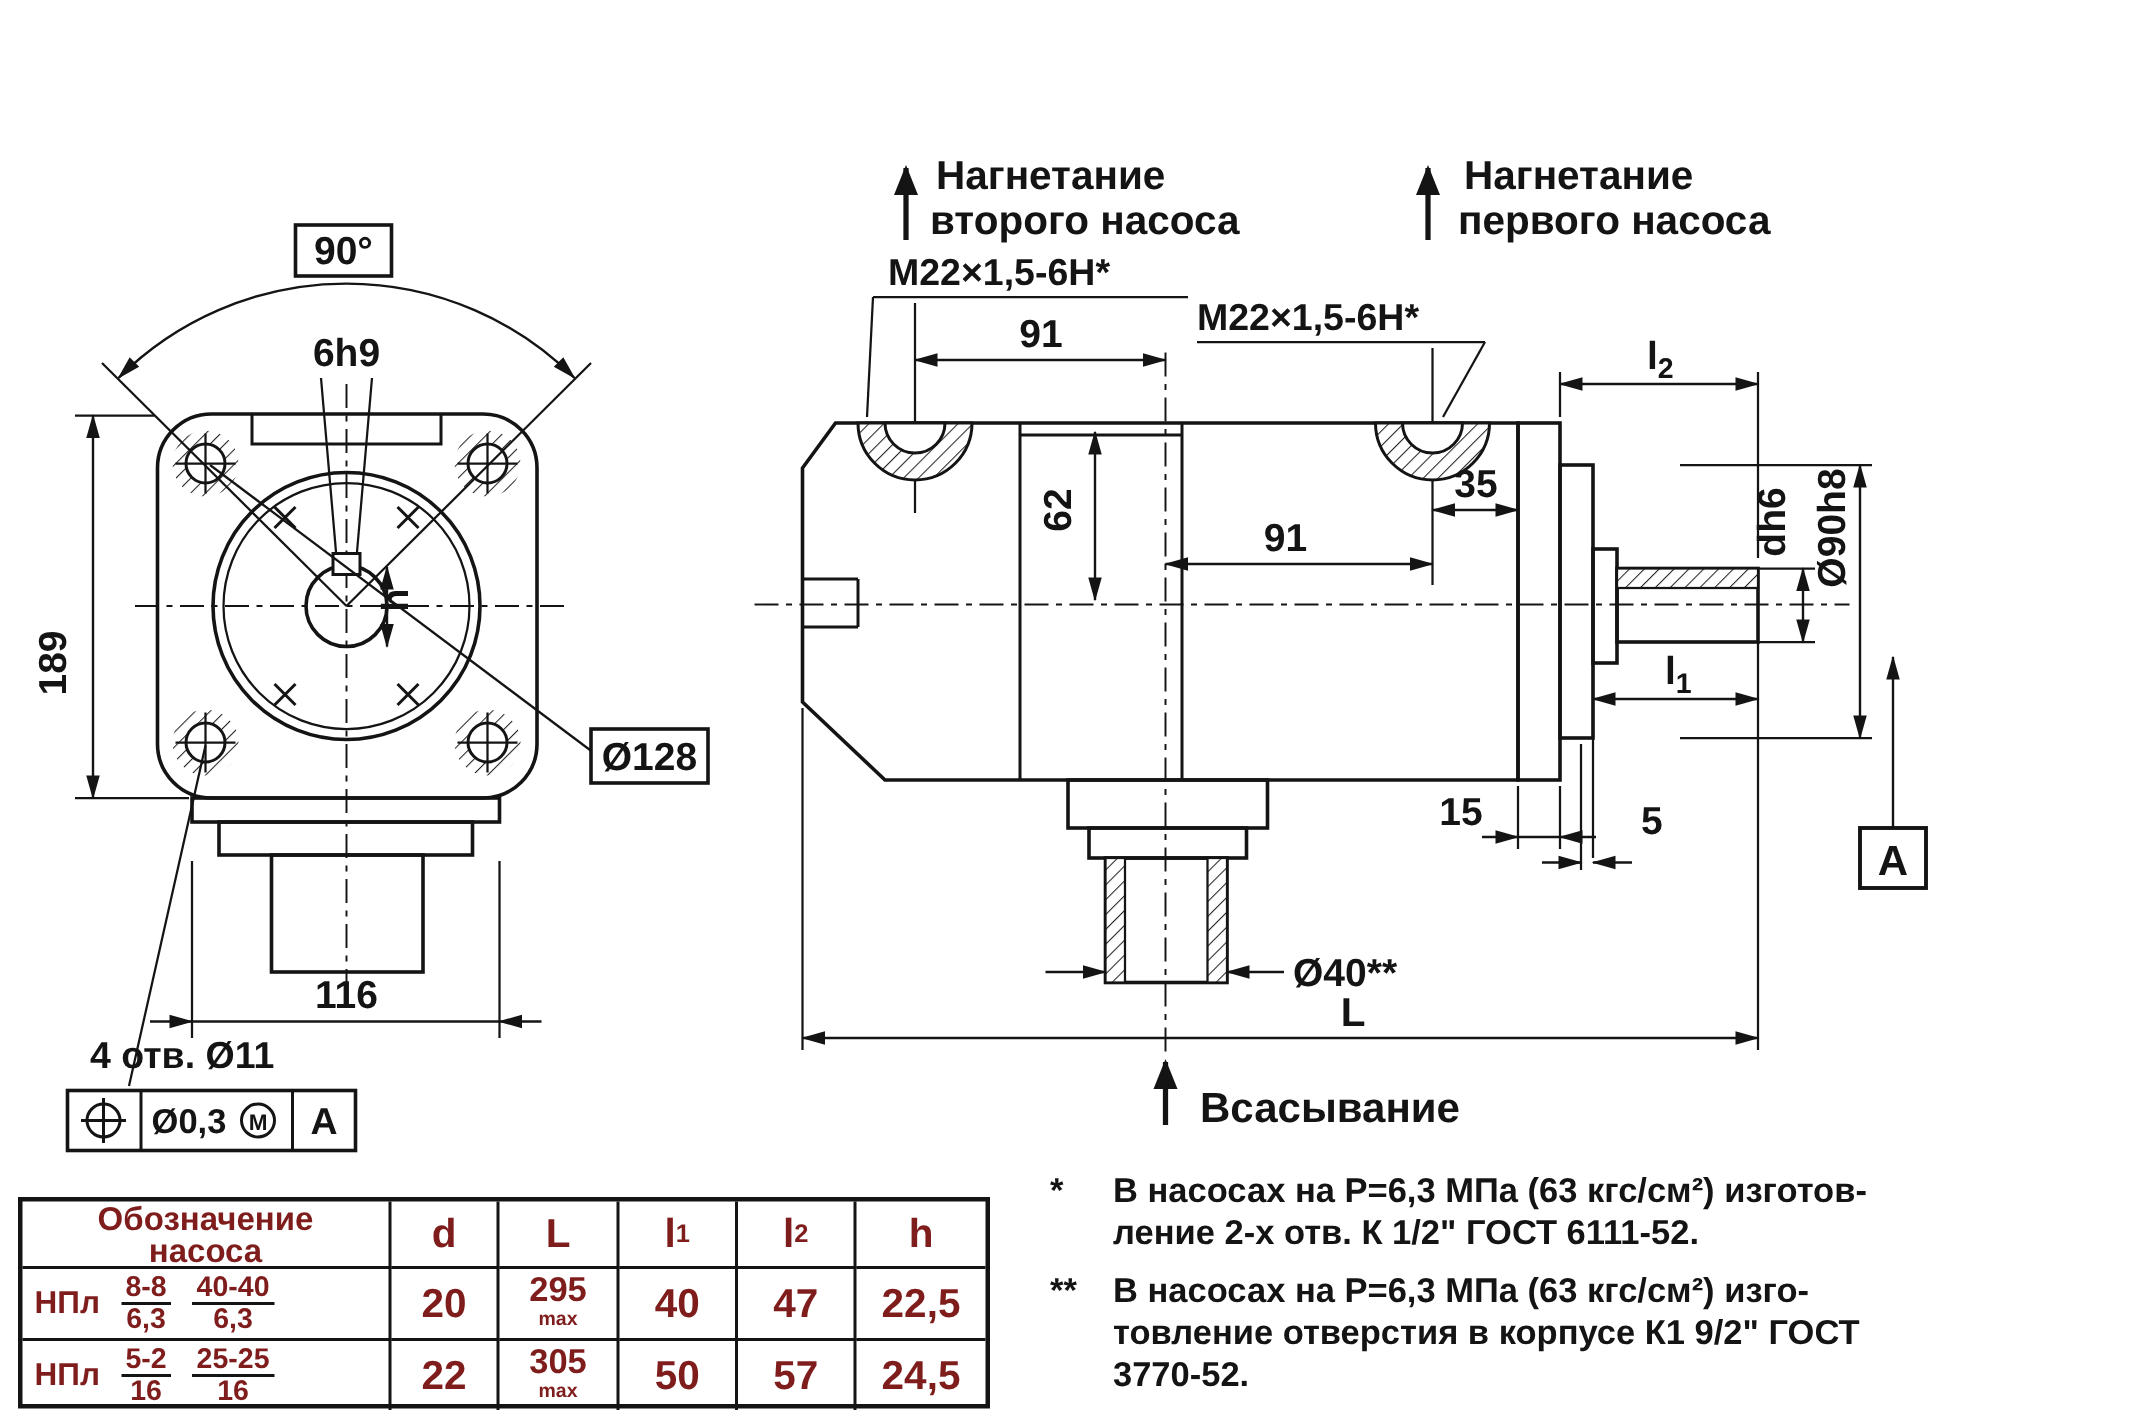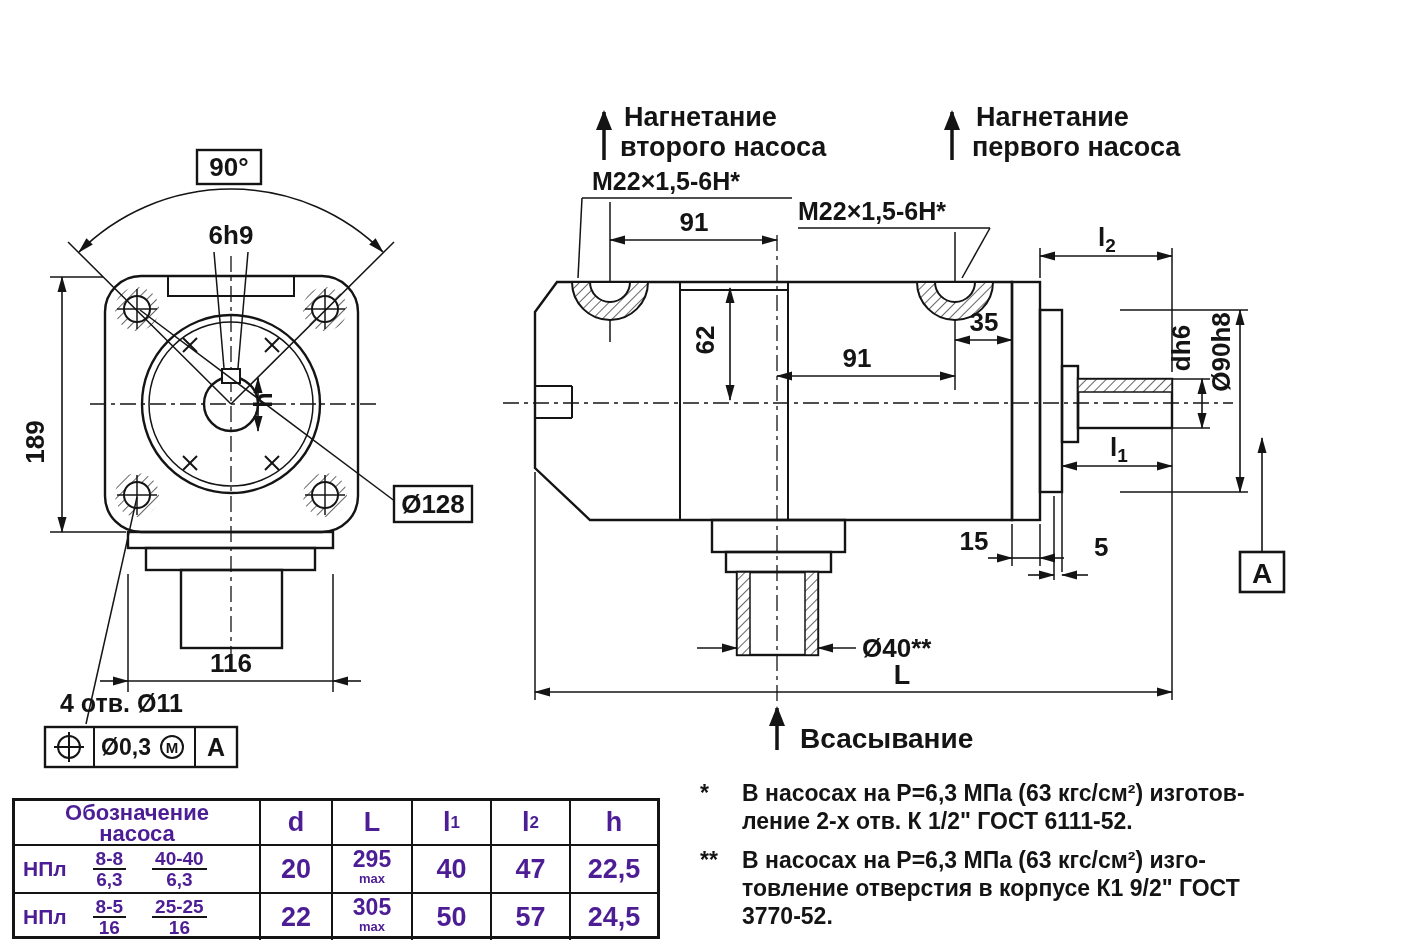--- a/index.html
+++ b/index.html
@@ -14,27 +14,27 @@
   .flow{fill:none;stroke:#141414;stroke-width:3.5;}
   .t15{font-size:15px}.t23{font-size:23px}.t25{font-size:25px}
   .t26{font-size:26px}.t27{font-size:27px}.t28{font-size:28px}
   
   .fnote{position:absolute;display:flex;font-weight:bold;font-size:23px;line-height:28px;color:#141414;}
   .fmark{width:42px;flex:0 0 42px;}
   
   #spec{position:absolute;left:12px;top:798px;width:648px;height:141px;
         border:3px solid #141414;box-sizing:border-box;display:grid;
         grid-template-columns:246px 72px 80px 79px 79px 86px;
-        grid-template-rows:45px 48px 48px;font-weight:bold;color:#4c1d95;}
+        grid-template-rows:45px 48px 48px;font-weight:bold;color:#7f1d1d;}
   .tc{border-right:2px solid #141414;border-bottom:2px solid #141414;display:flex;
       align-items:center;justify-content:center;font-size:27px;box-sizing:border-box;}
   .tc.last{border-right:none;}
   .hdr2{flex-direction:column;font-size:22px;line-height:21px;}
   .namecell{justify-content:flex-start;padding-left:8px;gap:14px;font-size:21px;}
-  .frac{display:inline-flex;flex-direction:column;align-items:center;font-size:19px;line-height:19px;margin-left:12px;}
+  .frac{display:inline-flex;flex-direction:column;align-items:center;font-size:19px;line-height:19px;}
   .frac .num{border-bottom:2px solid #141414;padding:0 3px;}
   .stack{display:flex;flex-direction:column;align-items:center;line-height:20px;}
   .stack .big{font-size:23px;text-align:center;}
   .stack .small{font-size:13px;}
   sub{font-size:17px;}
 </style>
 </head>
 <body>
 
 <div id="stage">
@@ -317,21 +317,21 @@
           <span class="small">max</span>
         </span>
   </div>
   <div class="tc">40</div>
   <div class="tc">47</div>
   <div class="tc last">22,5</div>
 
   <div class="tc namecell tr3">
     <span class="pname">НПл</span>
     <span class="frac">
-          <span class="num">8-5</span>
+          <span class="num">5-2</span>
           <span class="den">16</span>
         </span>
     <span class="frac">
           <span class="num">25-25</span>
           <span class="den">16</span>
         </span>
   </div>
   <div class="tc">22</div>
   <div class="tc">
     <span class="stack">

